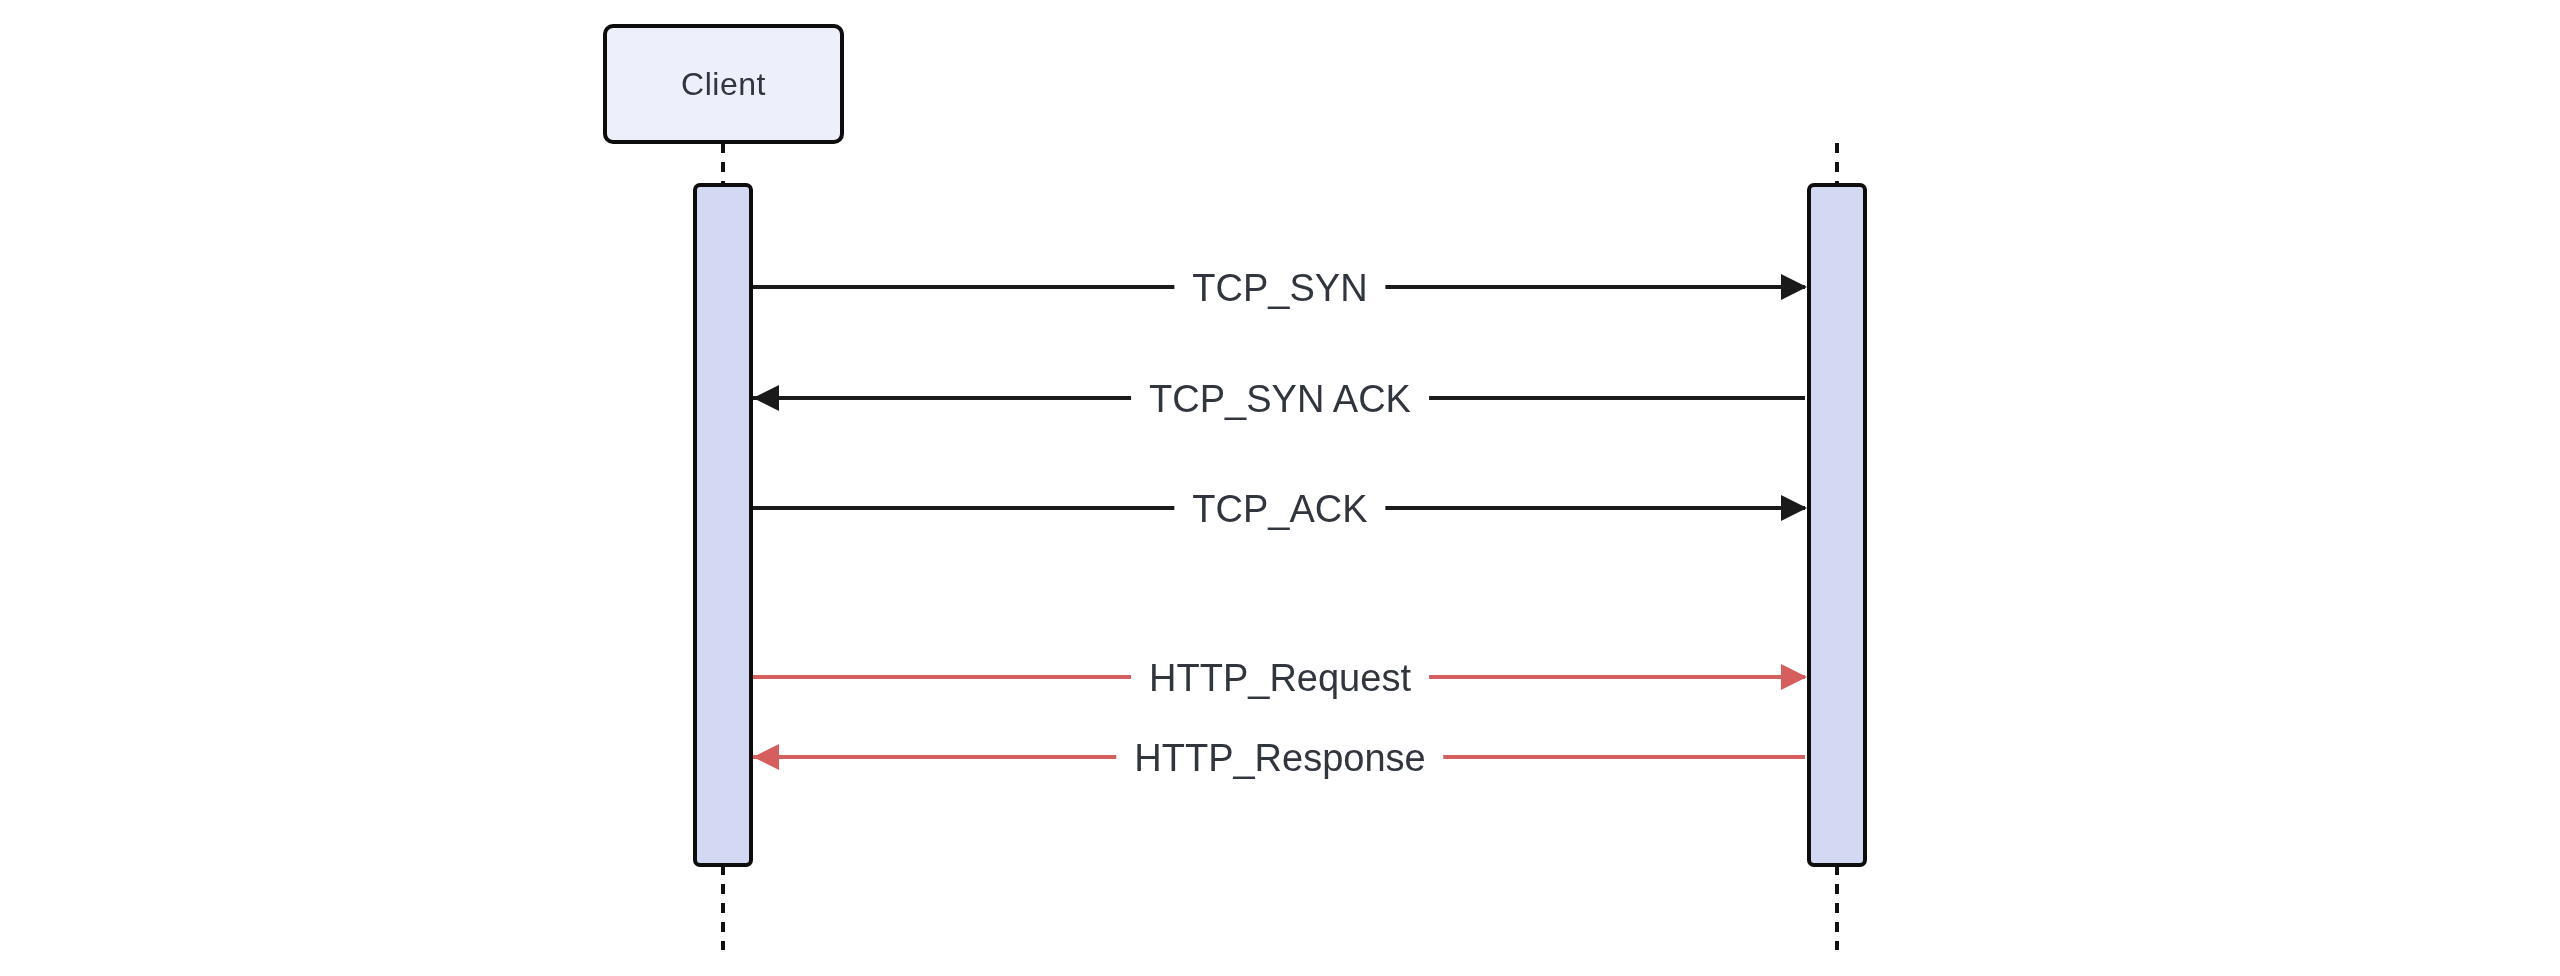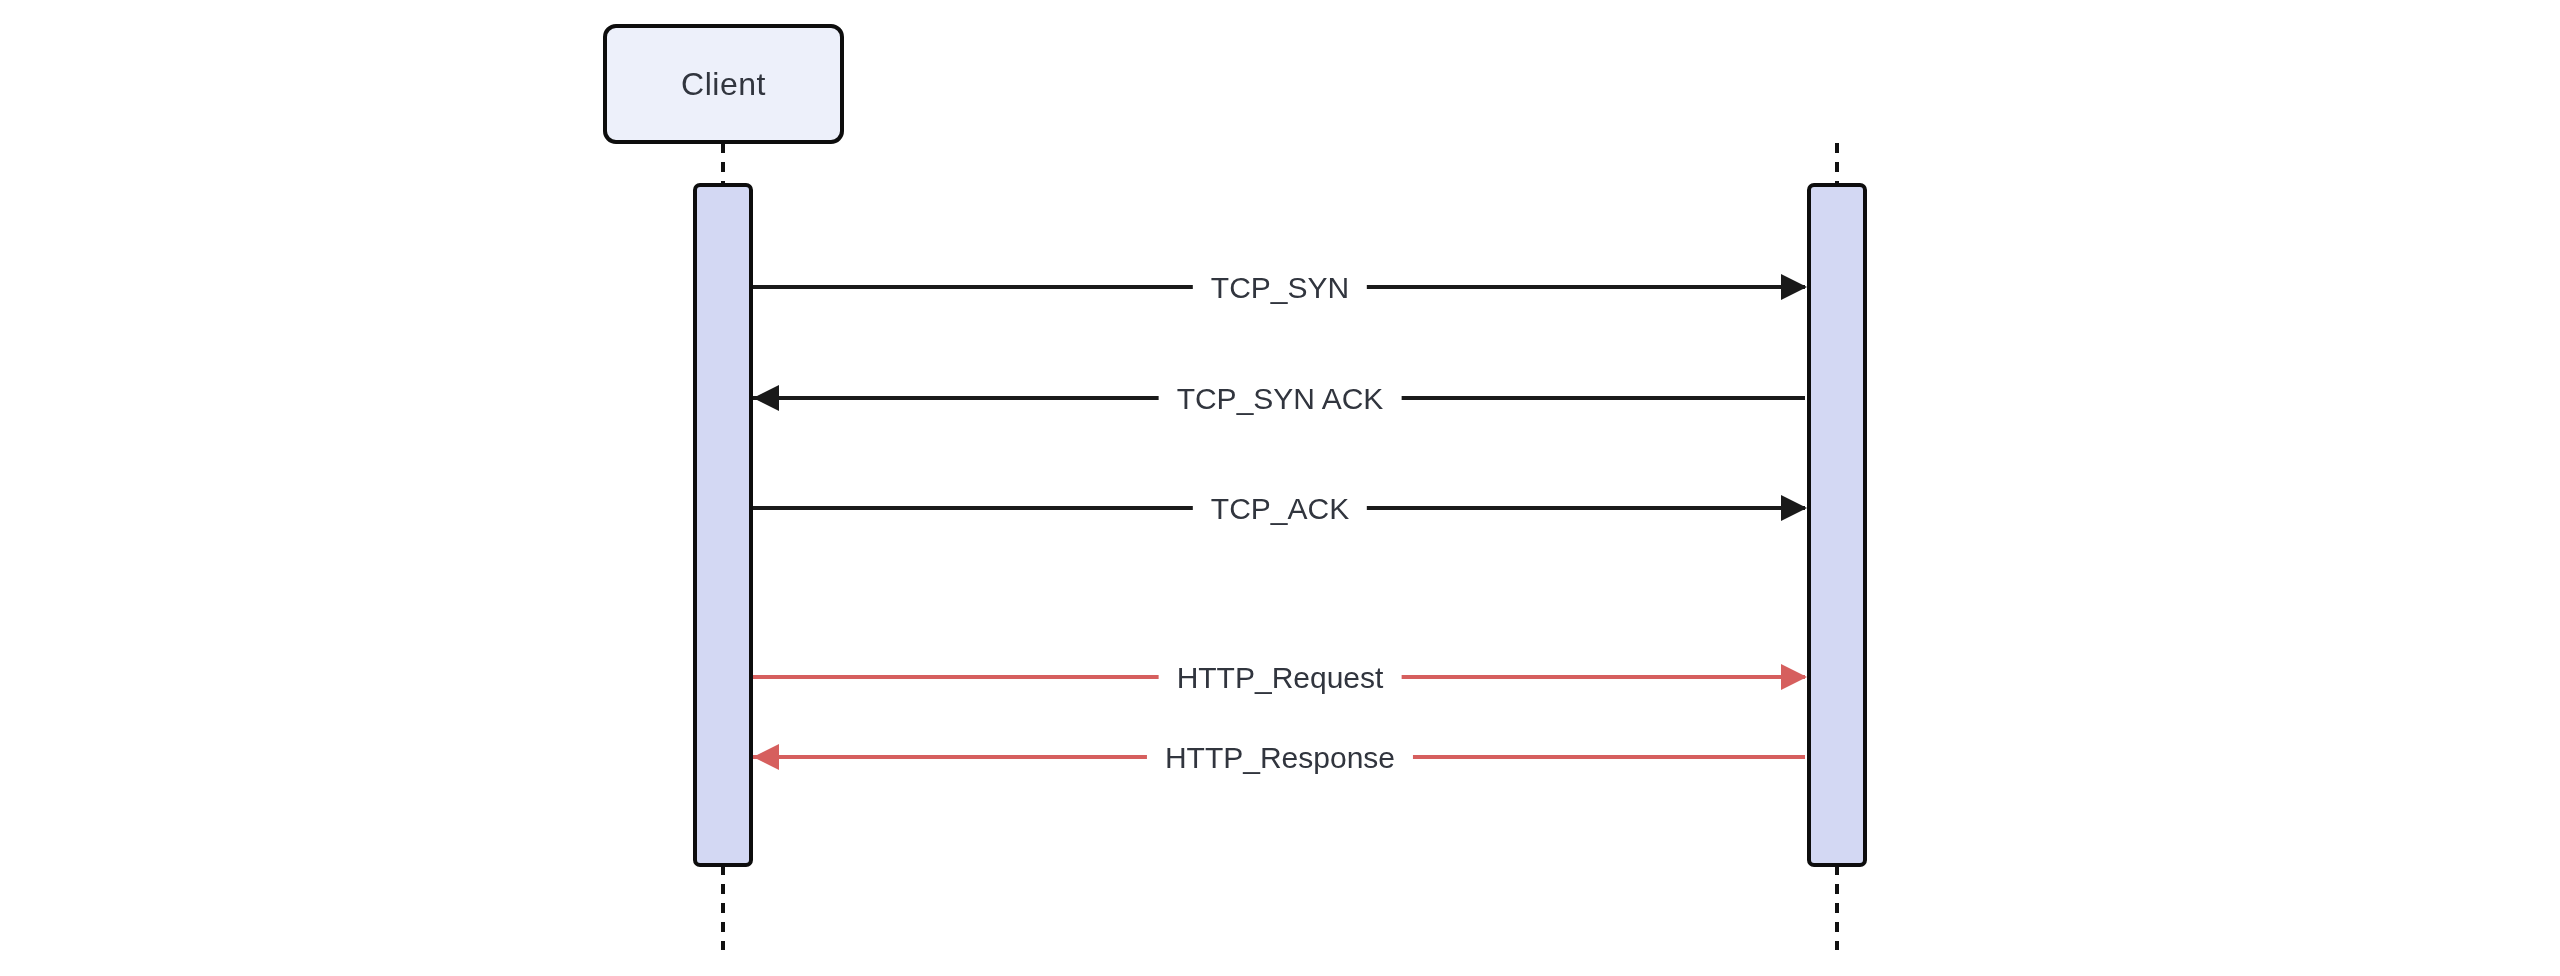--- a/index.html
+++ b/index.html
@@ -87,37 +87,37 @@
     left: 0;
     border-right: 26px solid var(--c, #1a1a1a);
   }
   .msg-label {
     position: absolute;
     left: 50%;
     top: 1px;
     transform: translate(-50%, -50%);
     background: var(--bg, #ffffff);
     padding: 4px 18px;
-    font-size: 30px;
+    font-size: 38px;
     color: var(--text, #2f333b);
     white-space: nowrap;
   }
 </style>
 </head>
 <body>
 
 <div class="canvas" style="--bg: #ffffff; --actor-fill: #edf0fa; --actor-border: #0d0d0d; --activation-fill: #d3d8f3; --activation-border: #0d0d0d; --lifeline: #111111; --text: #31353e;">
 
   <div class="lifeline" style="left:721px; top:143px; height:807px;"></div>
   <div class="lifeline" style="left:1835px; top:143px; height:807px;"></div>
 
   <div class="activation" style="left:693px;"></div>
   <div class="activation" style="left:1807px;"></div>
 
-  <div class="actor-box" style="left:603px; top:24px;border-radius:13px;">
+  <div class="actor-box" style="left:603px; top:24px;">
     <span class="actor-label">Client</span>
   </div>
 
   <div class="message" style="top: 287px; --c: #1a1a1a;">
     <div class="msg-line"></div>
     <div class="arrowhead arrow-right"></div>
     <div class="msg-label">TCP_SYN</div>
   </div>
 
   <div class="message" style="top: 398px; --c: #1a1a1a;">

